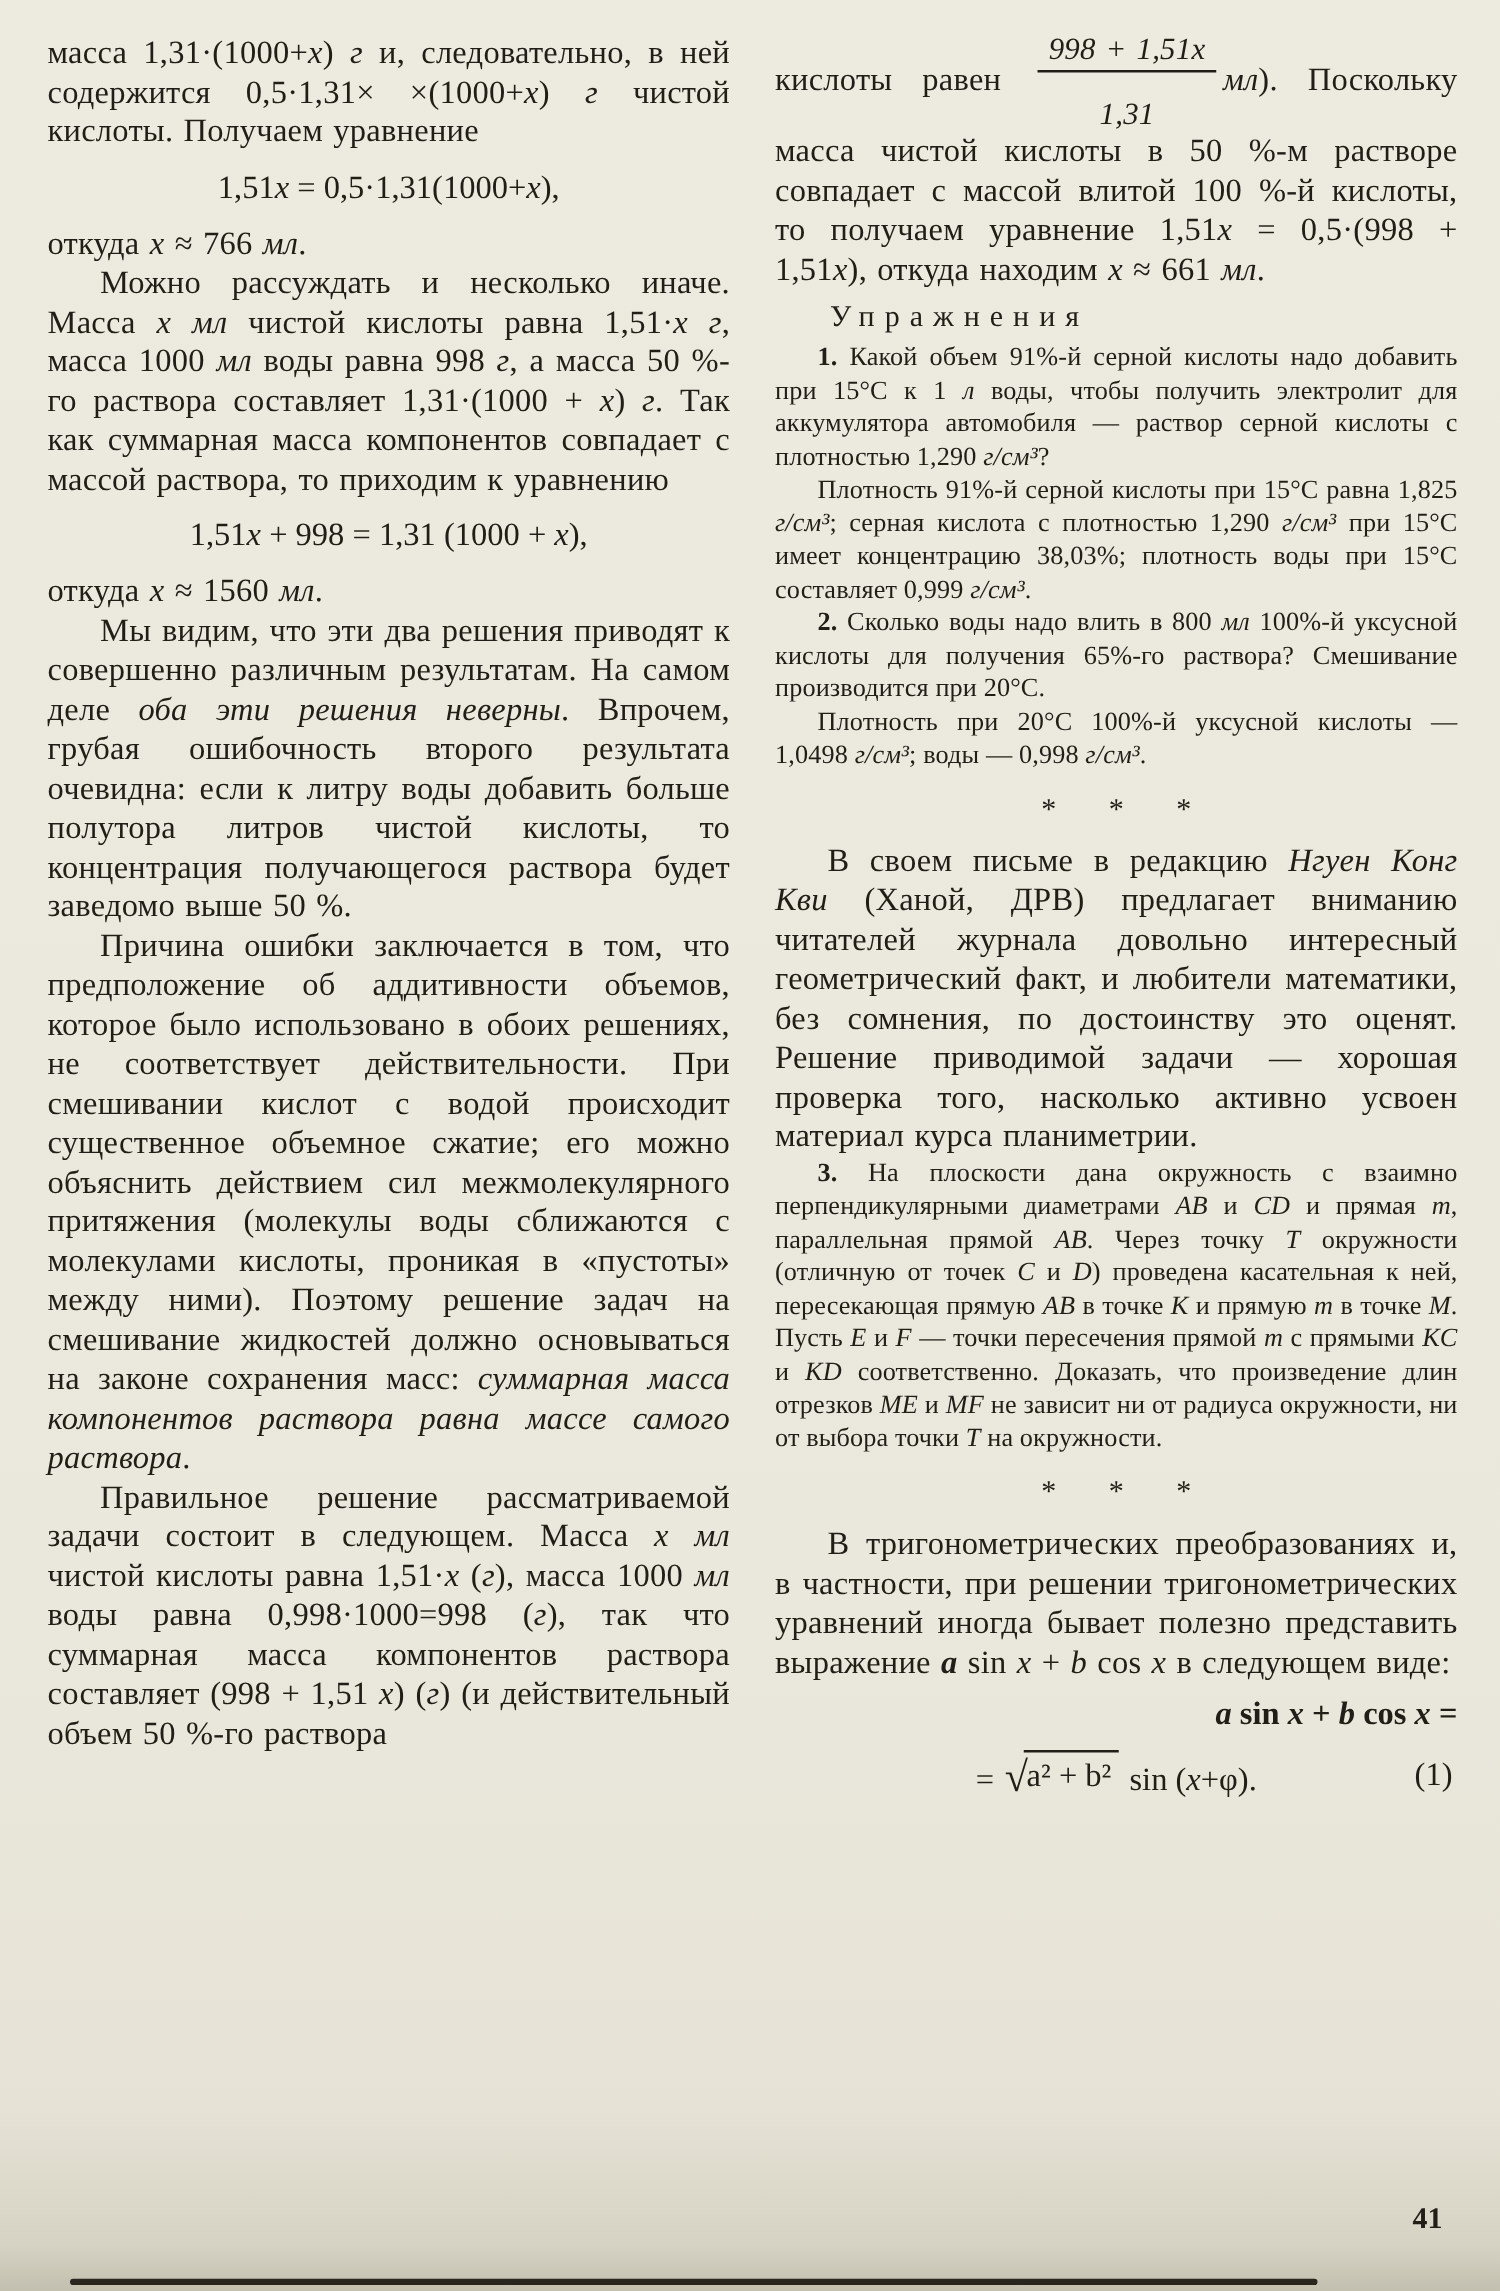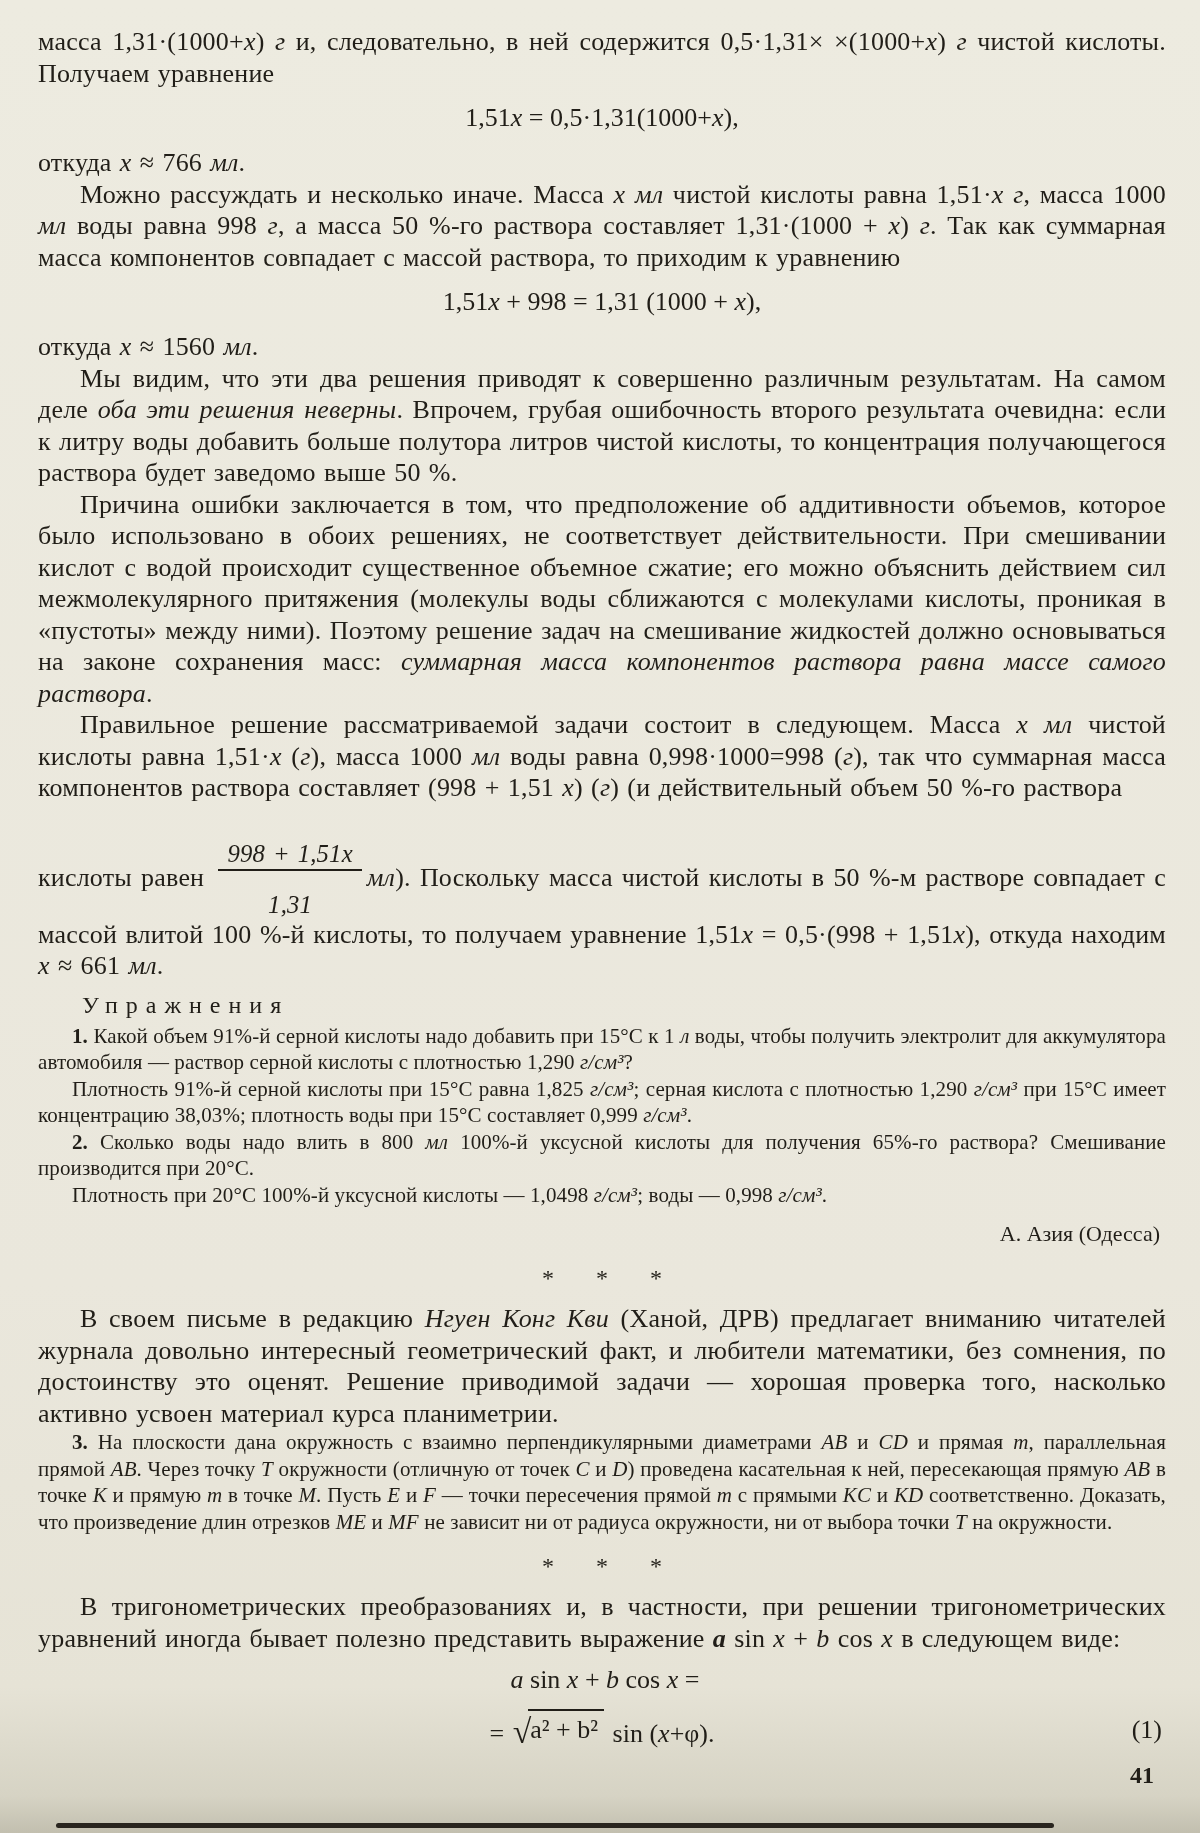--- a/index.html
+++ b/index.html
@@ -12,38 +12,37 @@
     position:relative;
     width:1200px;height:1833px;
     overflow:hidden;
     color:#211e18;
     background:linear-gradient(180deg,#edebe0 0%,#eae7dc 70%,#e6e3d6 92%,#d6d3c4 98%,#c2bfaf 100%);
   }
   .columns{
     display:flex;
     gap:36px;
     padding:26px 34px 0 38px;
-    flex-direction:column;
   }
   .col{flex:1 1 0;min-width:0;}
   .blk{margin:0;}
   .body{
     font-size:26px;line-height:31.5px;
     text-align:justify;
     letter-spacing:0.2px;
     word-spacing:1.5px;
   }
   .indent{text-indent:42px;}
   .equation{
     font-size:26px;line-height:32px;
     text-align:center;
     margin:13px 0;
     position:relative;
   }
-  .equation.align-left{text-align:center;text-indent:6px;margin:10px 0 4px;}
+  .equation.align-left{text-align:right;text-indent:6px;margin:10px 0 4px;font-weight:bold;}
   .exercise{
     font-size:21px;line-height:26.5px;
     text-align:justify;
     letter-spacing:0.1px;
   }
   .exercise.indent{text-indent:34px;}
   .ex-heading{
     font-size:24px;line-height:27px;
     letter-spacing:8px;
     text-indent:44px;
@@ -114,21 +113,20 @@
         <div class="blk body indent"><span class="rm">Причина ошибки заключается в том, что предположение об аддитивности объемов, которое было использовано в обоих решениях, не соответствует действительности. При смешивании кислот с водой происходит существенное объемное сжатие; его можно объяснить действием сил межмолекулярного притяжения (молекулы воды сближаются с молекулами кислоты, проникая в «пустоты» между ними). Поэтому решение задач на смешивание жидкостей должно основываться на законе сохранения масс: </span><span class="it">суммарная масса компонентов раствора равна массе самого раствора</span><span class="rm">.</span></div>
         <div class="blk body indent"><span class="rm">Правильное решение рассматриваемой задачи состоит в следующем. Масса </span><span class="it">x мл</span><span class="rm"> чистой кислоты равна 1,51·</span><span class="it">x</span><span class="rm"> (</span><span class="it">г</span><span class="rm">), масса 1000 </span><span class="it">мл</span><span class="rm"> воды равна 0,998·1000=998 (</span><span class="it">г</span><span class="rm">), так что суммарная масса компонентов раствора составляет (998 + 1,51 </span><span class="it">x</span><span class="rm">) (</span><span class="it">г</span><span class="rm">) (и действительный объем 50 %-го раствора</span></div>
       </div>
     <div class="col">
         <div class="blk body"><span class="rm">кислоты равен </span><span class="frac"><span class="num">998 + 1,51x</span><span class="den">1,31</span></span><span class="it">мл</span><span class="rm">). Поскольку масса чистой кислоты в 50 %-м растворе совпадает с массой влитой 100 %-й кислоты, то получаем уравнение 1,51</span><span class="it">x</span><span class="rm"> = 0,5·(998 + 1,51</span><span class="it">x</span><span class="rm">), откуда находим </span><span class="it">x</span><span class="rm"> ≈ 661 </span><span class="it">мл</span><span class="rm">.</span></div>
         <div class="blk ex-heading"><span class="rm">Упражнения</span></div>
         <div class="blk exercise indent"><span class="bd">1.</span><span class="rm"> Какой объем 91%-й серной кислоты надо добавить при 15°С  к 1 </span><span class="it">л</span><span class="rm"> воды, чтобы получить электролит для аккумулятора автомобиля — раствор серной кислоты с плотностью 1,290 </span><span class="it">г/см³</span><span class="rm">?</span></div>
         <div class="blk exercise indent"><span class="rm">Плотность 91%-й серной кислоты при 15°С равна 1,825 </span><span class="it">г/см³</span><span class="rm">;  серная кислота с плотностью 1,290 </span><span class="it">г/см³</span><span class="rm"> при 15°С имеет концентрацию 38,03%; плотность воды при 15°С составляет 0,999 </span><span class="it">г/см³</span><span class="rm">.</span></div>
         <div class="blk exercise indent"><span class="bd">2.</span><span class="rm"> Сколько воды надо влить в 800 </span><span class="it">мл</span><span class="rm"> 100%-й уксусной кислоты для получения 65%-го раствора? Смешивание производится при 20°С.</span></div>
         <div class="blk exercise indent"><span class="rm">Плотность при 20°С 100%-й уксусной кислоты — 1,0498 </span><span class="it">г/см³</span><span class="rm">;  воды — 0,998 </span><span class="it">г/см³</span><span class="rm">.</span></div>
-        <div class="blk author"><span class="rm">А. Азия (Одесса)</span></div>
         <div class="blk separator"><span class="rm">* * *</span></div>
         <div class="blk body indent"><span class="rm">В своем письме в редакцию </span><span class="it">Нгуен Конг Кви</span><span class="rm"> (Ханой, ДРВ) предлагает вниманию читателей журнала довольно интересный геометрический факт, и любители математики, без сомнения, по достоинству это оценят. Решение приводимой задачи — хорошая проверка того, насколько активно усвоен материал курса планиметрии.</span></div>
         <div class="blk exercise indent"><span class="bd">3.</span><span class="rm"> На плоскости дана окружность с взаимно перпендикулярными диаметрами </span><span class="it">AB</span><span class="rm"> и </span><span class="it">CD</span><span class="rm"> и прямая </span><span class="it">m</span><span class="rm">, параллельная прямой </span><span class="it">AB</span><span class="rm">. Через точку </span><span class="it">T</span><span class="rm"> окружности (отличную от точек </span><span class="it">C</span><span class="rm"> и </span><span class="it">D</span><span class="rm">) проведена касательная к ней, пересекающая прямую </span><span class="it">AB</span><span class="rm"> в точке </span><span class="it">K</span><span class="rm"> и прямую </span><span class="it">m</span><span class="rm"> в точке </span><span class="it">M</span><span class="rm">. Пусть </span><span class="it">E</span><span class="rm"> и </span><span class="it">F</span><span class="rm"> — точки пересечения прямой </span><span class="it">m</span><span class="rm"> с прямыми </span><span class="it">KC</span><span class="rm"> и </span><span class="it">KD</span><span class="rm"> соответственно. Доказать, что произведение длин отрезков </span><span class="it">ME</span><span class="rm"> и </span><span class="it">MF</span><span class="rm"> не зависит ни от радиуса окружности, ни от выбора точки </span><span class="it">T</span><span class="rm"> на окружности.</span></div>
         <div class="blk separator"><span class="rm">* * *</span></div>
         <div class="blk body indent"><span class="rm">В тригонометрических преобразованиях и, в частности, при решении тригонометрических уравнений иногда бывает полезно представить выражение </span><span class="bdit">a</span><span class="rm"> sin </span><span class="it">x</span><span class="rm"> + </span><span class="it">b</span><span class="rm"> cos </span><span class="it">x</span><span class="rm"> в следующем виде:</span></div>
         <div class="blk equation align-left"><span class="it">a</span><span class="rm"> sin </span><span class="it">x</span><span class="rm"> + </span><span class="it">b</span><span class="rm"> cos </span><span class="it">x</span><span class="rm"> =</span></div>
         <div class="blk equation"><span class="rm">= </span><span class="sqrt">
             <span class="rad">√</span>
             <span class="radicand">a² + b²</span>
           </span><span class="rm"> sin (</span><span class="it">x</span><span class="rm">+φ).</span><span class="eqnum">(1)</span></div>

